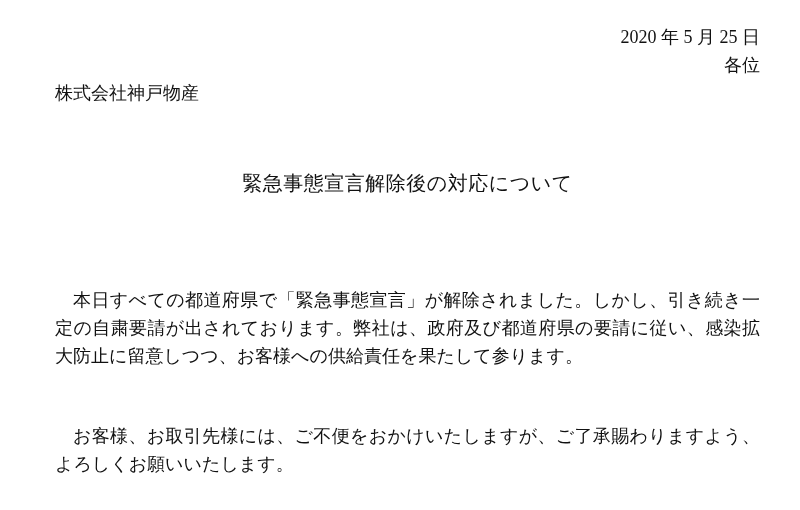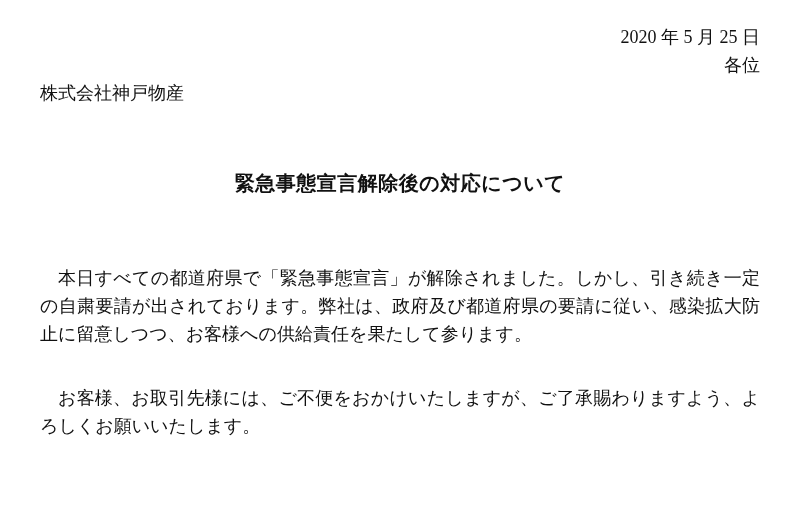--- a/index.html
+++ b/index.html
@@ -11,21 +11,21 @@
     width: 800px;
     height: 510px;
     overflow: hidden;
     font-family: "Liberation Serif", "DejaVu Serif", serif;
     color: #111111;
   }
   .page {
     box-sizing: border-box;
     width: 800px;
     height: 510px;
-    padding: 23px 40px 0 40px;
+    padding: 23px 40px 0 55px;
     background: #ffffff;
     font-size: 18px;
     line-height: 28px;
   }
   .doc-date {
     text-align: right;
     white-space: nowrap;
   }
   .doc-recipient {
     text-align: right;
@@ -34,34 +34,34 @@
   .doc-sender {
     text-align: left;
     margin-top: 0;
     white-space: nowrap;
   }
   .doc-title {
     margin: 61px 0 0 0;
     text-align: center;
     font-size: 20px;
     line-height: 30px;
-    font-weight: bold;
+    font-weight: normal;
     letter-spacing: 0.5px;
   }
   .doc-paragraph {
     margin: 0;
     text-indent: 1em;
     text-align: justify;
     text-justify: inter-character;
   }
   .doc-paragraph.first {
-    margin-top: 66px;
+    margin-top: 88px;
   }
   .doc-paragraph.second {
-    margin-top: 36px;
+    margin-top: 52px;
   }
 </style>
 </head>
 <body>
 
 <div class="page">
   <div class="doc-date">2020 年 5 月 25 日</div>
 
   <div class="doc-recipient">各位</div>
 

